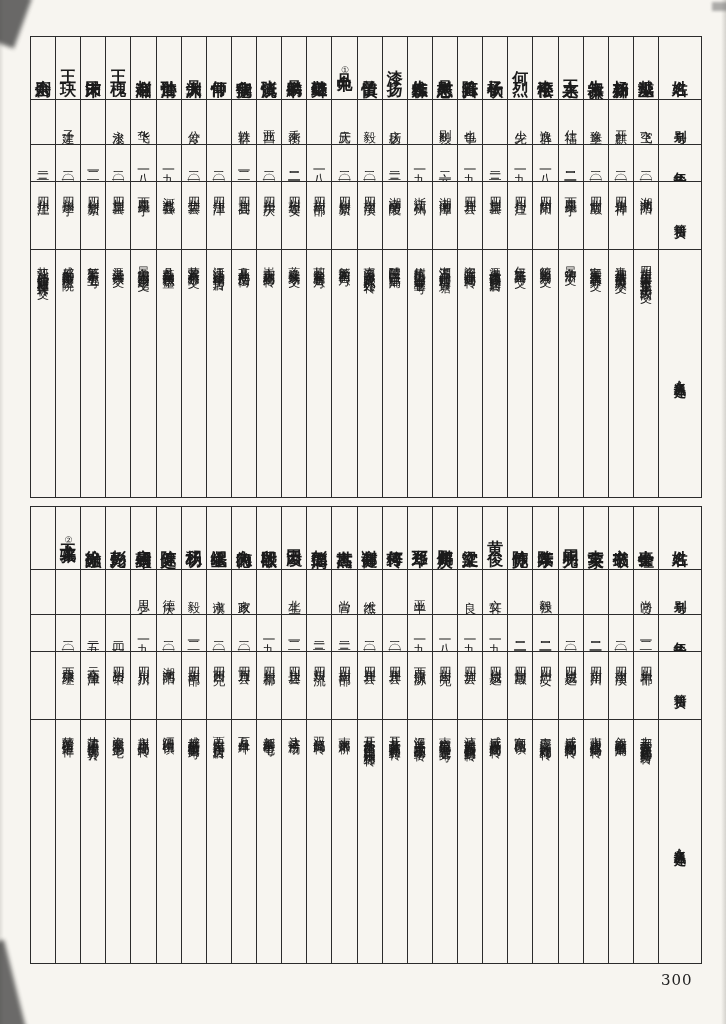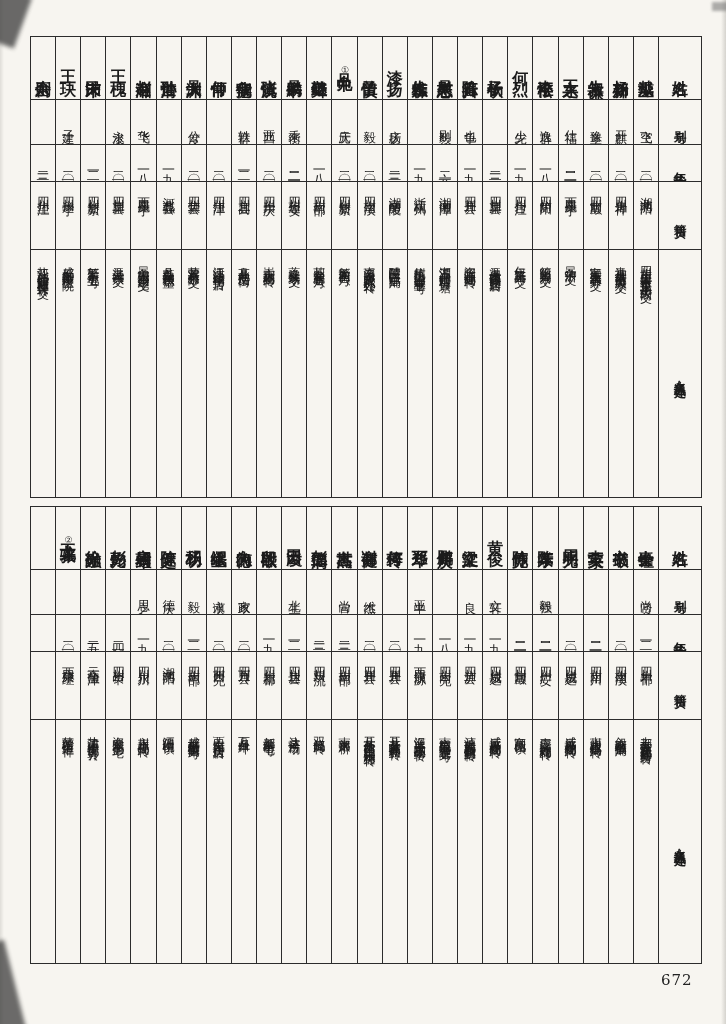--- a/index.html
+++ b/index.html
@@ -945,14 +945,14 @@
         </div>
         <div class="cell origin">
           <span class="vtext"></span>
         </div>
         <div class="cell address">
           <span class="vtext"></span>
         </div>
       </div>
     </div>
 
-  <div class="pagenum">672</div>
+  <div class="pagenum">300</div>
 </div>
 
 </body></html>

